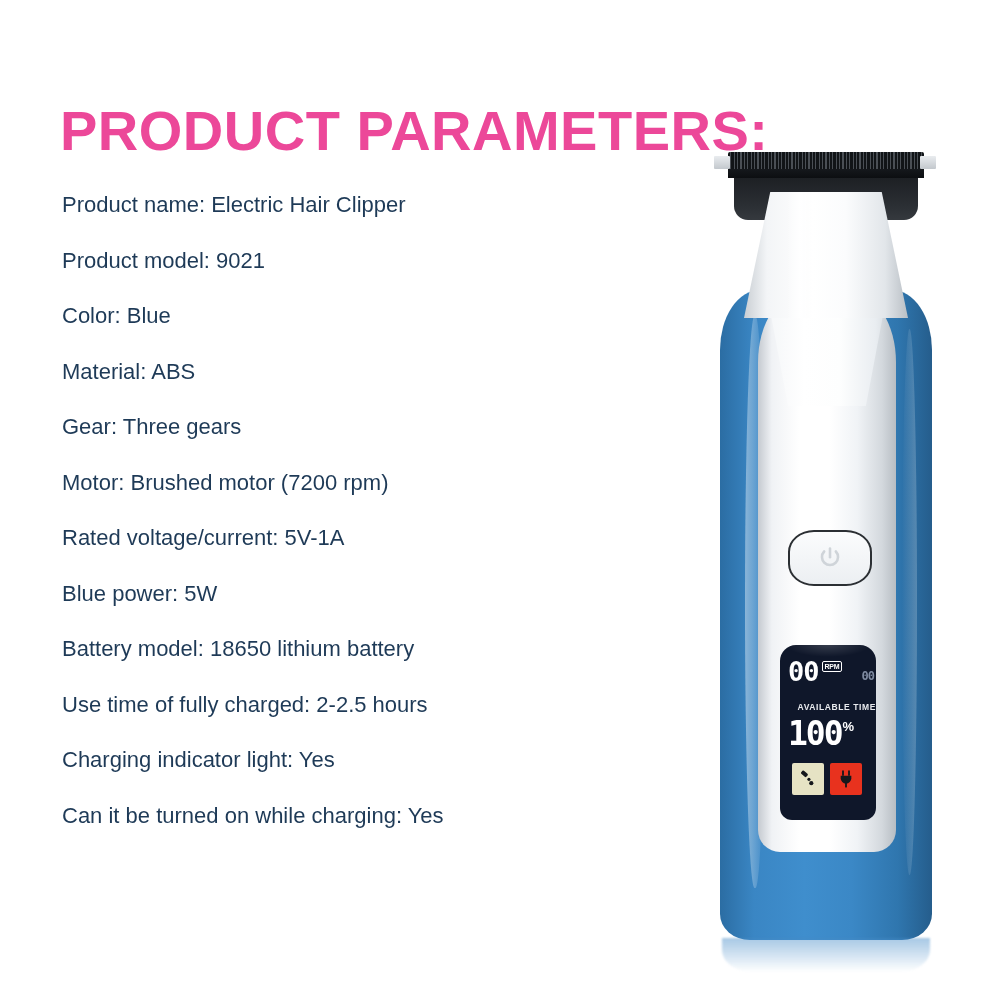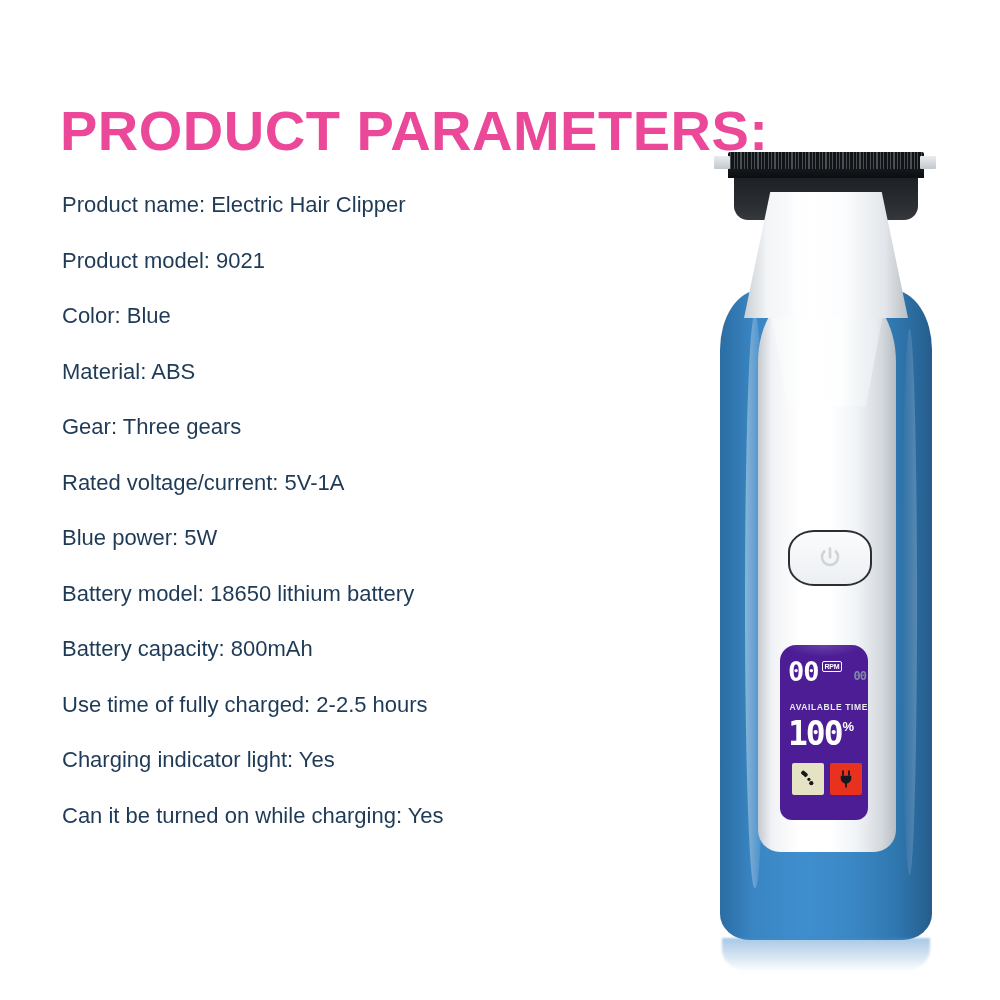--- a/index.html
+++ b/index.html
@@ -197,23 +197,23 @@
     align-items: center;
     justify-content: center;
   }
   #power-icon { display: block; }
 
   
   #led-display {
     position: absolute;
     left: 120px;
     top: 505px;
-    width: 88px;
+    width: 96px;
     height: 175px;
-    background: #4c1d95;
+    background: #0f172a;
     border-radius: 16px 16px 12px 12px;
     overflow: hidden;
   }
   #led-display::before {
     content: "";
     position: absolute;
     left: 6%; top: 0;
     width: 88%; height: 12px;
     background: radial-gradient(ellipse at 50% 0%, rgba(255,255,255,.16), rgba(255,255,255,0) 70%);
   }
@@ -329,24 +329,24 @@
 <div id="page">
 
   <h1 id="page-title">PRODUCT PARAMETERS:</h1>
 
   <div id="spec-list">
     <div class="spec-line">Product name: Electric Hair Clipper</div>
     <div class="spec-line">Product model: 9021</div>
     <div class="spec-line">Color: Blue</div>
     <div class="spec-line">Material: ABS</div>
     <div class="spec-line">Gear: Three gears</div>
+    <div class="spec-line">Motor: Brushed motor (7200 rpm)</div>
     <div class="spec-line">Rated voltage/current: 5V-1A</div>
     <div class="spec-line">Blue power: 5W</div>
     <div class="spec-line">Battery model: 18650 lithium battery</div>
-    <div class="spec-line">Battery capacity: 800mAh</div>
     <div class="spec-line">Use time of fully charged: 2-2.5 hours</div>
     <div class="spec-line">Charging indicator light: Yes</div>
     <div class="spec-line">Can it be turned on while charging: Yes</div>
   </div>
 
   <div id="clipper">
 
     <div id="body-blue"></div>
     <div id="center-strip"></div>
     <div id="strip-shoulder"></div>

